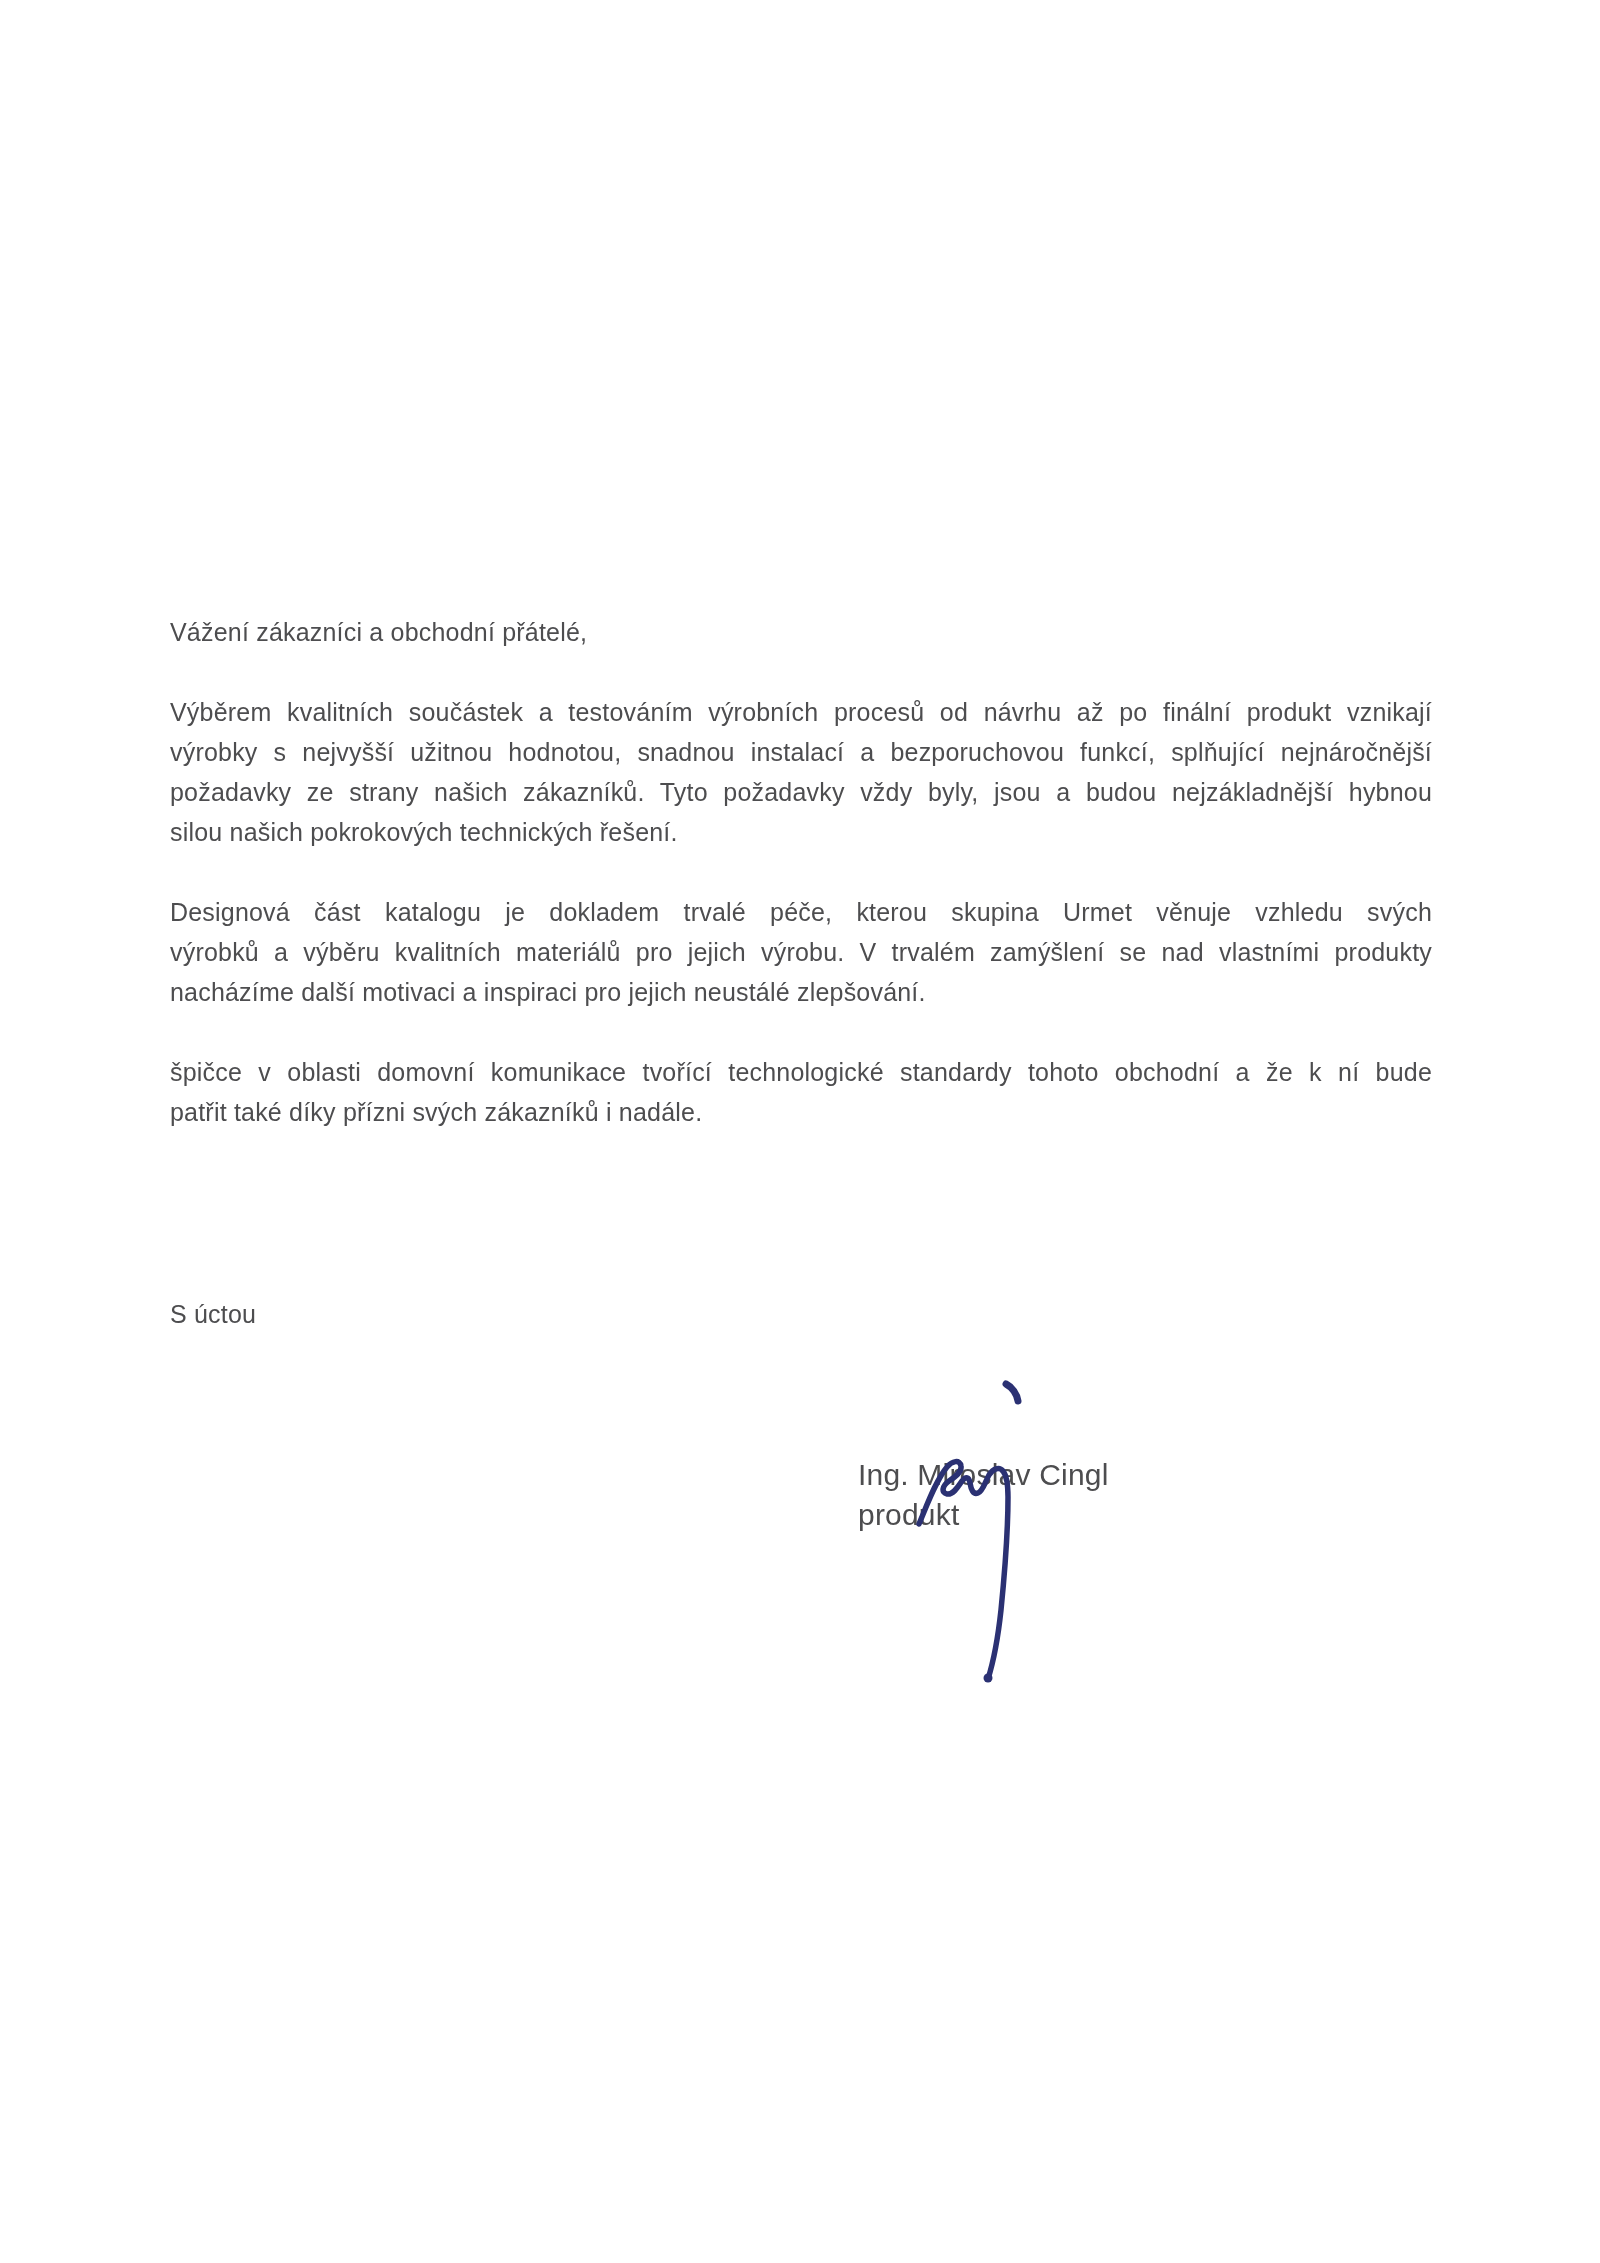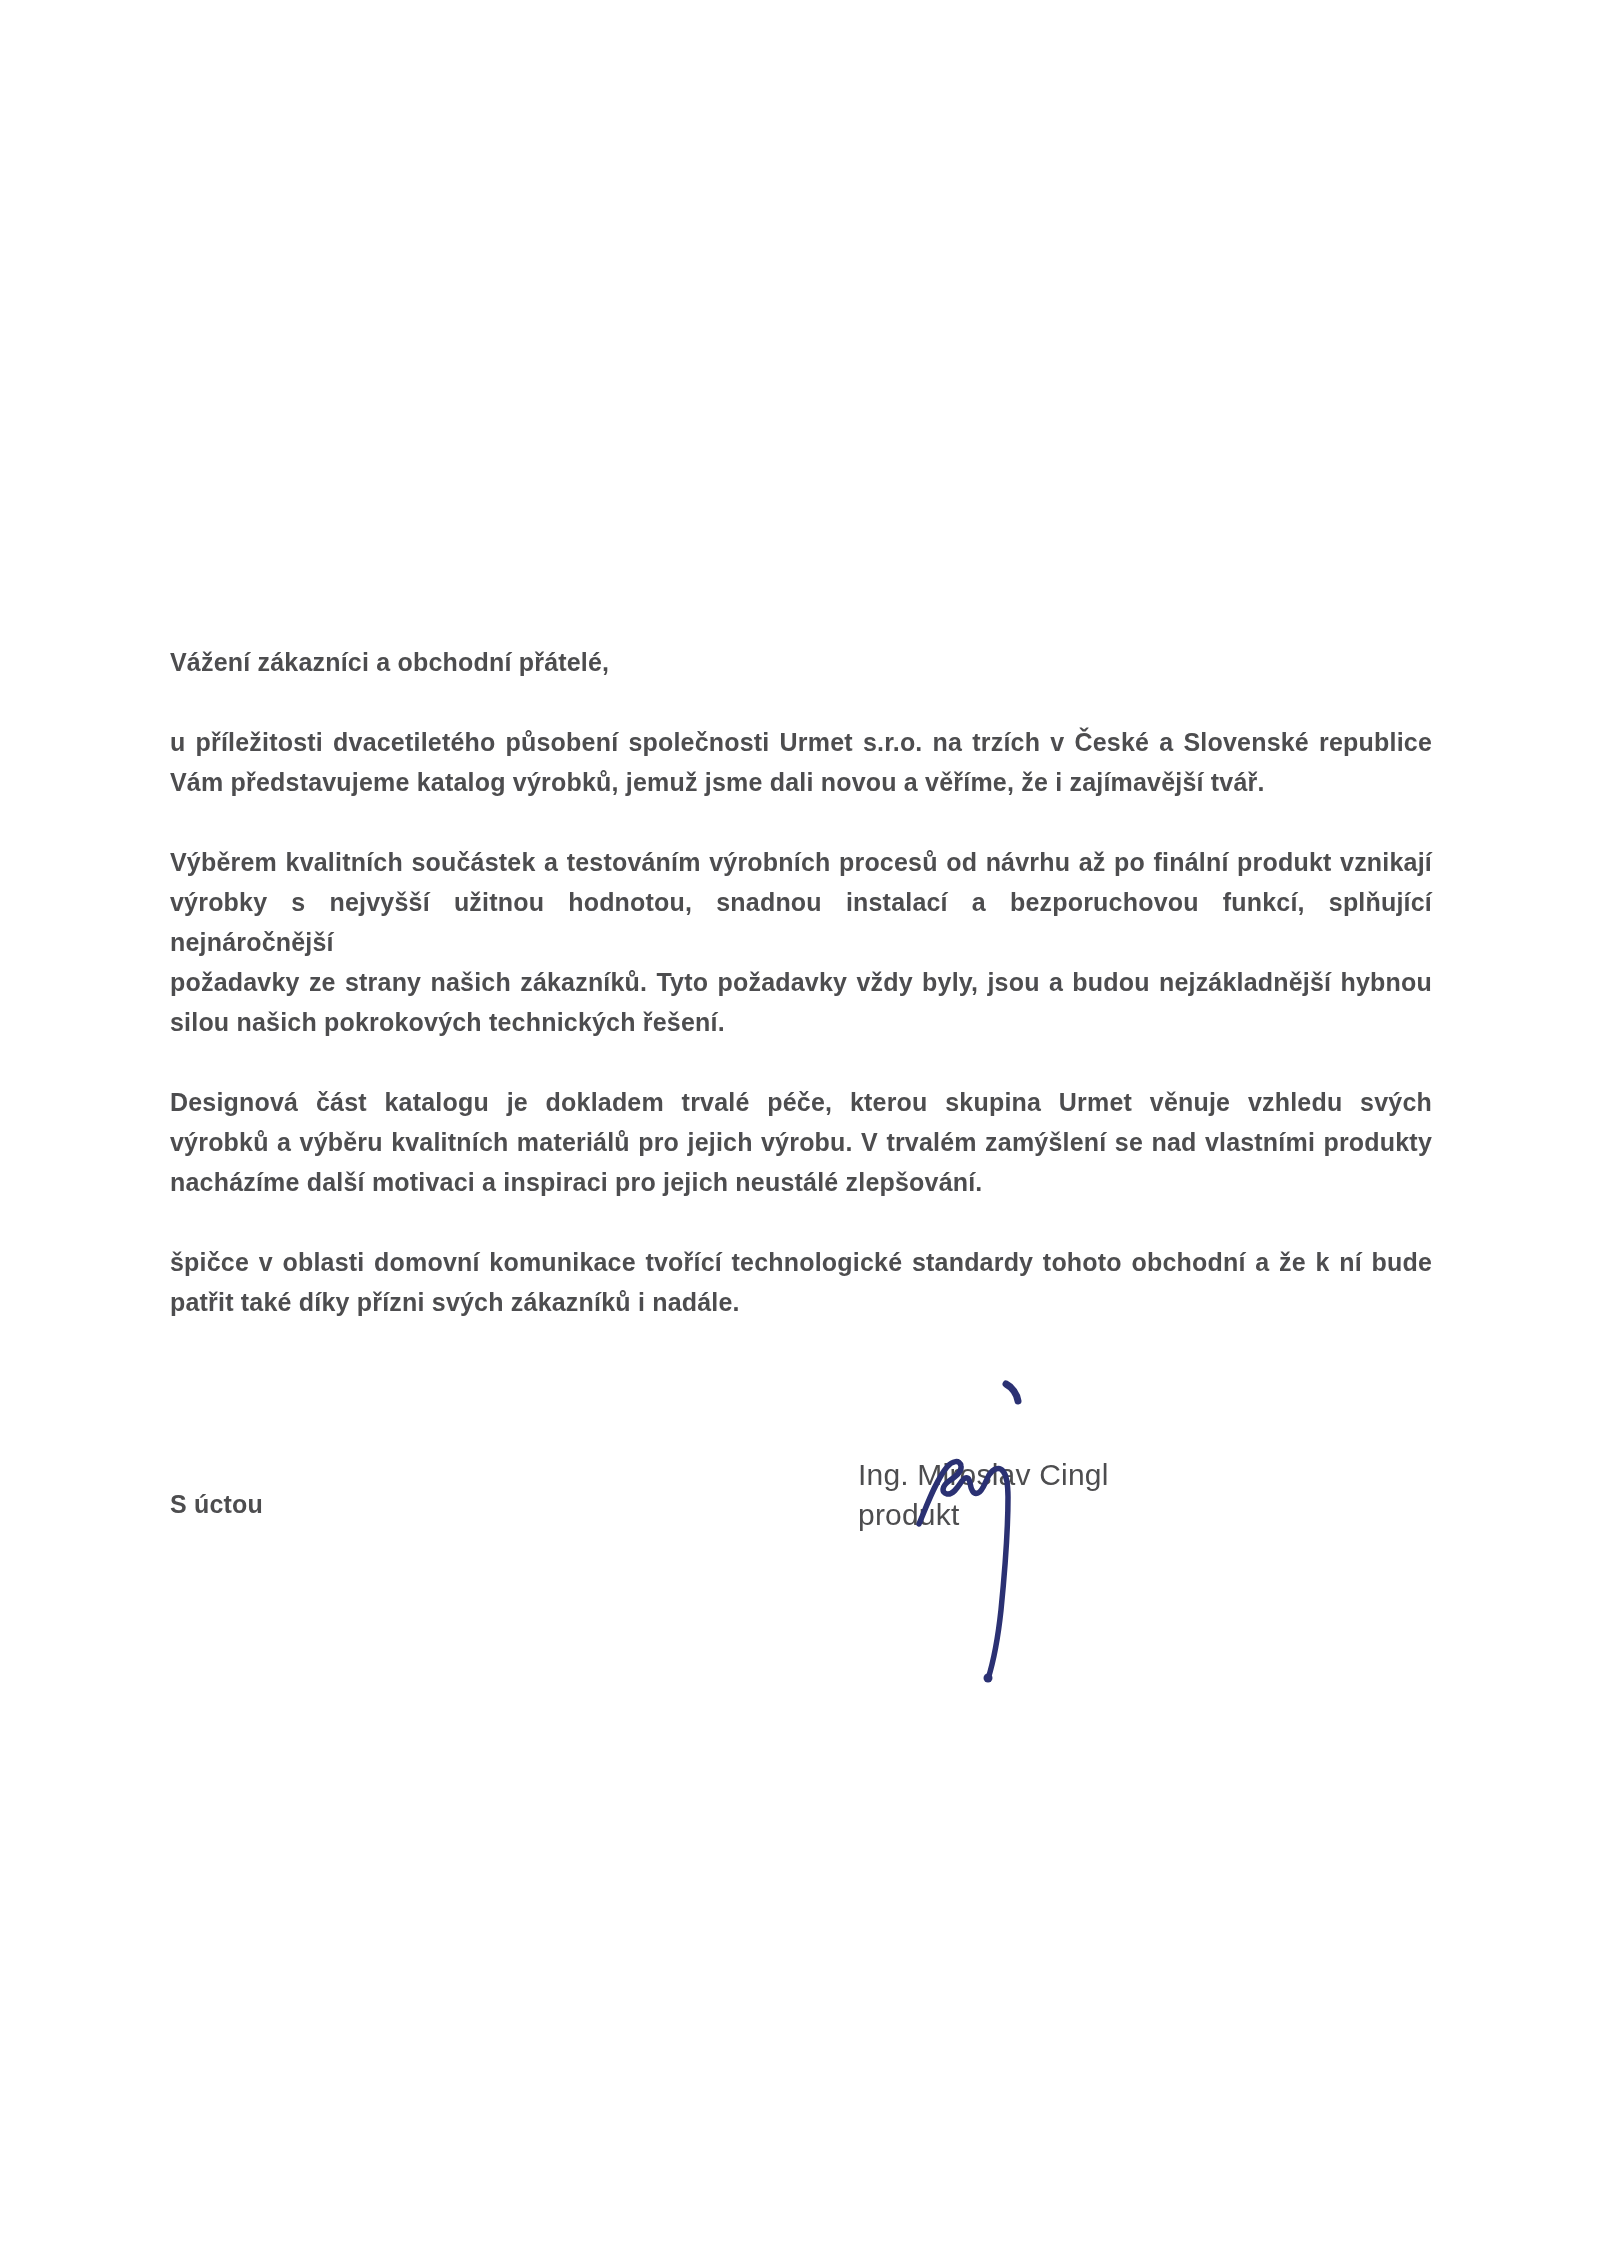--- a/index.html
+++ b/index.html
@@ -11,26 +11,25 @@
     position: relative;
     width: 1600px;
     height: 2263px;
     font-family: "Liberation Sans", sans-serif;
     color: #4d4d4f;
     overflow: hidden;
   }
   .letter {
     position: absolute;
     left: 170px;
-    top: 642px;
+    top: 612px;
     width: 1262px;
     font-size: 25px;
     line-height: 40px;
     letter-spacing: 0.2px;
-    font-weight: bold;
   }
   .para { margin: 0 0 40px 0; }
   .line {
     white-space: nowrap;
     text-align: left;
   }
   .line.jl {
     white-space: normal;
     text-align: justify;
     text-align-last: justify;
@@ -53,24 +52,20 @@
 </style>
 </head>
 <body>
 
 <div class="letter">
 
   <div class="para">
     <div class="line">Vážení zákazníci a obchodní přátelé,</div>
   </div>
 
-  <div class="para">
-    <div class="line jl">u příležitosti dvacetiletého působení společnosti Urmet s.r.o. na trzích v České a Slovenské republice</div>
-    <div class="line">Vám představujeme katalog výrobků, jemuž jsme dali novou a věříme, že i zajímavější tvář.</div>
-  </div>
 
   <div class="para">
     <div class="line jl">Výběrem kvalitních součástek a testováním výrobních procesů od návrhu až po finální produkt vznikají</div>
     <div class="line jl">výrobky s nejvyšší užitnou hodnotou, snadnou instalací a bezporuchovou funkcí, splňující nejnáročnější</div>
     <div class="line jl">požadavky ze strany našich zákazníků. Tyto požadavky vždy byly, jsou a budou nejzákladnější hybnou</div>
     <div class="line">silou našich pokrokových technických řešení.</div>
   </div>
 
   <div class="para">
     <div class="line jl">Designová část katalogu je dokladem trvalé péče, kterou skupina Urmet věnuje vzhledu svých</div>

